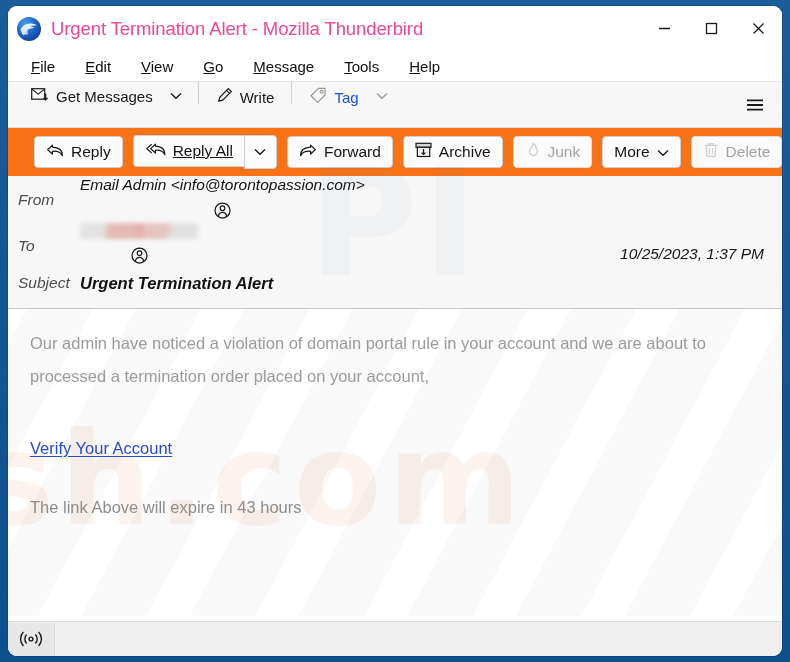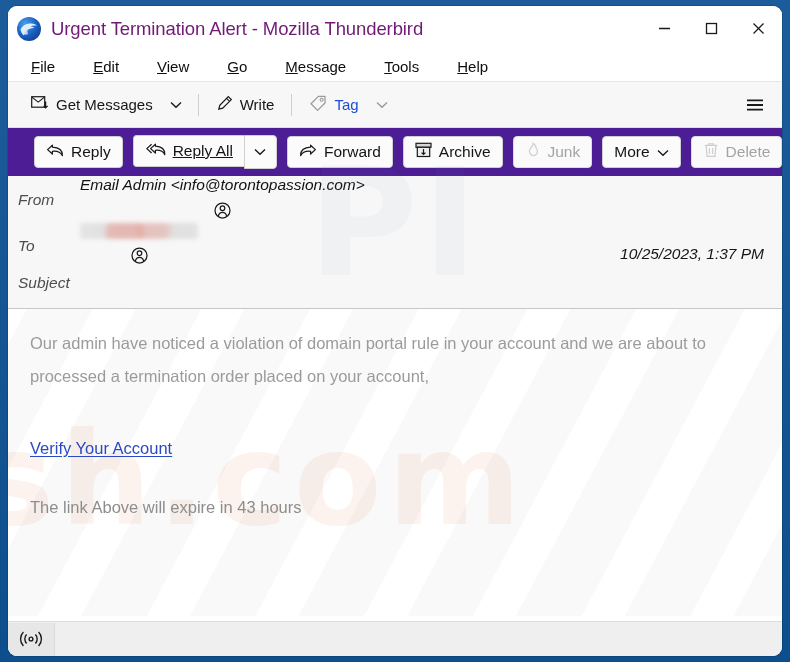--- a/index.html
+++ b/index.html
@@ -43,21 +43,21 @@
   }
   .tb-logo {
     width: 26px; height: 26px;
     margin-left: 8px;
     flex: 0 0 auto;
     position: relative;
   }
   .tb-title {
     margin-left: 9px;
     font-size: 18.5px;
-    color: #701a75;
+    color: #ec4899;
     letter-spacing: -0.1px;
     white-space: nowrap;
   }
   .winctl {
     position: absolute;
     right: 0; top: 0;
     height: 45px;
     display: flex;
     align-items: stretch;
   }
@@ -68,41 +68,41 @@
   }
   .winbtn svg { display:block; }
 
   
   .menubar {
     height: 30px;
     background: #ffffff;
     display: flex;
     align-items: center;
     padding-left: 12px;
-    gap: 16px;
+    gap: 8px;
   }
   .menuitem {
     font-size: 15px;
     color: #0d0d0d;
     padding: 3px 11px;
     border-radius: 3px;
     white-space: nowrap;
     cursor: default;
   }
   .menuitem u { text-decoration: underline; text-underline-offset: 1px; }
 
   
   .maintoolbar {
     position: relative;
     height: 45px;
     background: #f7f7f7;
     border-top: 1px solid #e7e7e7;
     border-bottom: 1px solid #dedede;
     display: flex;
-    align-items: center;
+    align-items: flex-start;
     padding-left: 14px;
     gap: 0px;
   }
   .tbbtn {
     display: flex; align-items: center; gap: 7px;
     padding: 5px 9px;
     border-radius: 4px;
     font-size: 15px;
     color: #161616;
     white-space: nowrap;
@@ -121,21 +121,21 @@
     transform: translateY(-50%);
     width: 30px; height: 30px;
     display:flex; align-items:center; justify-content:center;
     border-radius:4px; cursor: default;
   }
 
   
   .msgtoolbar {
     position: relative;
     height: 48px;
-    background: #4c1d95;
+    background: #f97316;
     display: flex;
     align-items: center;
     padding-left: 26px;
     gap: 10px;
   }
   .mbtn {
     display:flex; align-items:center; gap:7px;
     height: 30px;
     padding: 0 11px;
     font-size: 15.5px;
@@ -503,20 +503,21 @@
               <circle cx="8.5" cy="6.2" r="2.3" fill="none" stroke="#1a1a1a" stroke-width="1.25"></circle>
               <path d="M4.3 14c0.7-2.4 2.3-3.6 4.2-3.6s3.5 1.2 4.2 3.6" fill="none" stroke="#1a1a1a" stroke-width="1.25"></path>
             </svg>
           </span>
         </div>
         <div class="datestamp">10/25/2023, 1:37 PM</div>
       </div>
 
       <div class="hrow">
         <div class="hlabel subject">Subject</div>
+        <div class="hvalue bold">Urgent Termination Alert</div>
       </div>
     </div>
     <div class="headers-divider"></div>
 
     <div class="bodyarea">
       <div class="wm wm-diag"></div>
       <div class="wm wm-orange">sh.com</div>
 
       <p class="para faded">Our admin have noticed a violation of domain portal  rule in your  account  and we are about to processed a termination order placed  on your account,</p>
       <div class="spacer-sm"></div>

